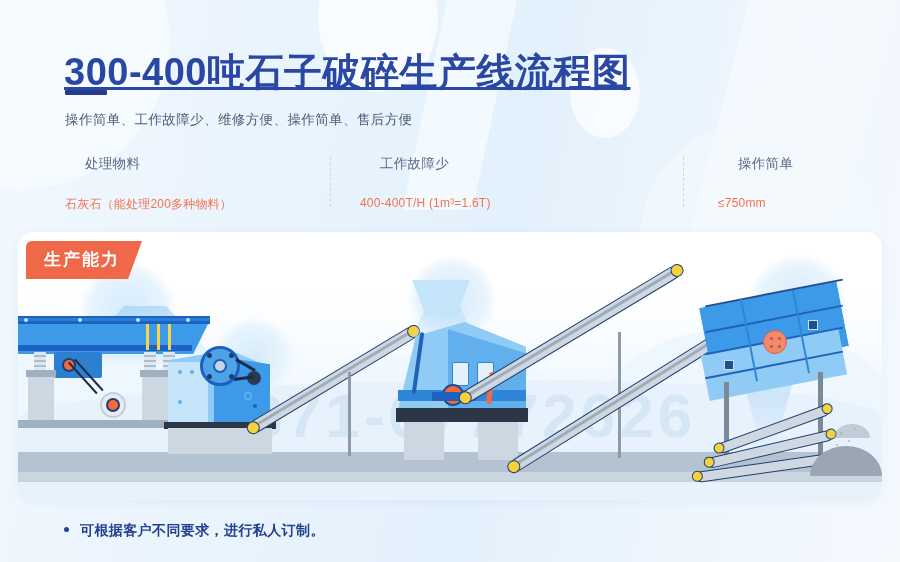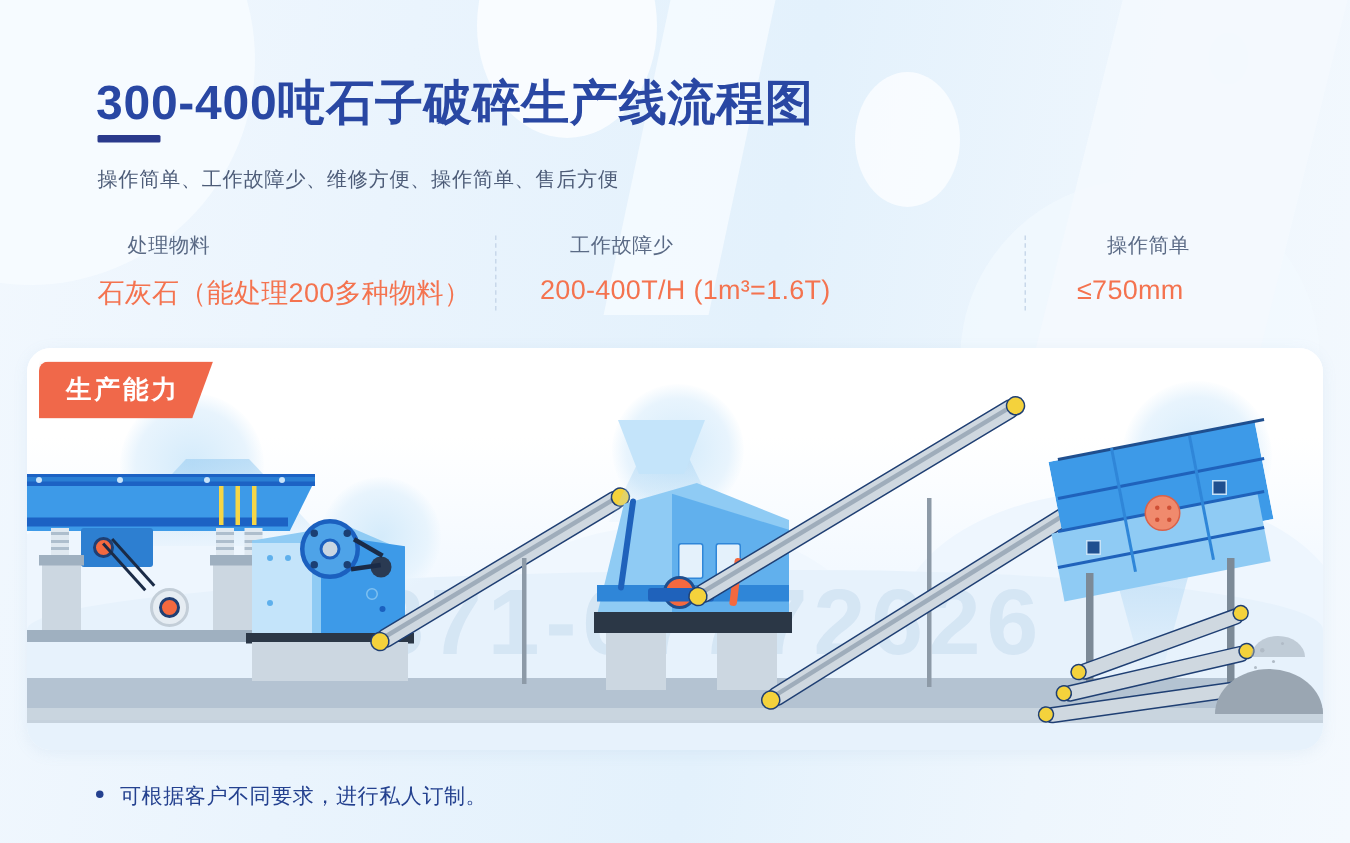--- a/index.html
+++ b/index.html
@@ -28,38 +28,38 @@
   }
   .slash2 {
     position: absolute; width: 70px; height: 260px; left: 430px; top: -50px;
     background: #f6fbff; transform: skewX(-12deg); opacity: .8;
   }
 
   
   .header { position: absolute; left: 0; top: 0; width: 900px; height: 232px; }
   .title {
     position: absolute; left: 64px; top: 47px;
-    font-size: 32px; font-weight: bold; letter-spacing: .5px;
-    color: #2947a3; white-space: nowrap;
+    font-size: 38px; font-weight: bold; letter-spacing: .5px;
+    color: #2947a3; white-space: nowrap; text-decoration: underline;
   }
   .title-rule {
     position: absolute; left: 65px; top: 90px;
     width: 42px; height: 5px; background: #2a3a8c; border-radius: 1px;
   }
   .subtitle {
     position: absolute; left: 65px; top: 111px;
     font-size: 13.5px; color: #4d5c78; letter-spacing: .4px; white-space: nowrap;
   }
 
   
   .specs { position: absolute; left: 0; top: 155px; width: 900px; height: 55px; }
   .spec { position: absolute; top: 0; }
   .spec-label { font-size: 13.5px; color: #5a6a85; letter-spacing: .3px; white-space: nowrap; margin-left: 20px; }
   .spec-value {
-    margin-top: 10px; font-size: 18px; color: #f4734f;
+    margin-top: 23px; font-size: 12px; color: #f4734f;
     letter-spacing: .2px; white-space: nowrap;
   }
   .s1 { left: 65px; }
   .s2 { left: 360px; }
   .s3 { left: 718px; }
   .vdiv {
     position: absolute; top: 157px; width: 0; height: 50px;
     border-left: 1px dashed #c8d8ea;
   }
   .vd1 { left: 330px; }
@@ -147,21 +147,21 @@
     position: absolute;
     background: linear-gradient(180deg, rgba(151,203,241,.55), rgba(200,228,248,.12));
   }
   .pile {
     position: absolute; background: #9aa6b2; border-radius: 50% 50% 0 0 / 100% 100% 0 0;
   }
 
   
   .footnote {
     position: absolute; left: 64px; top: 522px;
-    font-size: 14px; color: #24418f; letter-spacing: .4px; white-space: nowrap;
+    font-size: 14px; color: #24418f; letter-spacing: .4px; white-space: nowrap; font-weight: bold;
   }
   .bullet {
     display: inline-block; width: 5px; height: 5px; border-radius: 50%;
     background: #24418f; vertical-align: middle; margin-right: 11px; margin-bottom: 3px;
   }
 </style>
 </head>
 <body>
 
 <div id="root">
@@ -182,21 +182,21 @@
 
   <div class="vdiv vd1"></div>
   <div class="vdiv vd2"></div>
   <div class="specs">
     <div class="spec s1">
       <div class="spec-label">处理物料</div>
       <div class="spec-value">石灰石（能处理200多种物料）</div>
     </div>
     <div class="spec s2">
       <div class="spec-label">工作故障少</div>
-      <div class="spec-value">200-400T/H (1m³=1.6T)</div>
+      <div class="spec-value">400-400T/H (1m³=1.6T)</div>
     </div>
     <div class="spec s3">
       <div class="spec-label">操作简单</div>
       <div class="spec-value">≤750mm</div>
     </div>
   </div>
 
   <div class="panel">
     <div class="panel-sky"></div>
     <div class="pblob pb1"></div>

